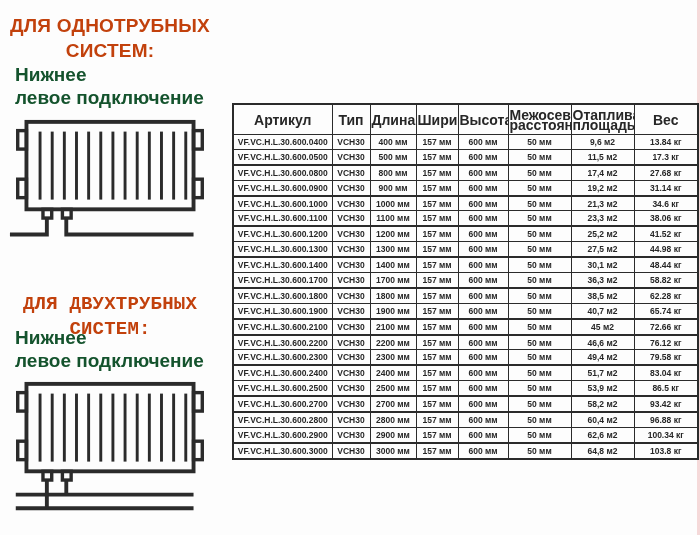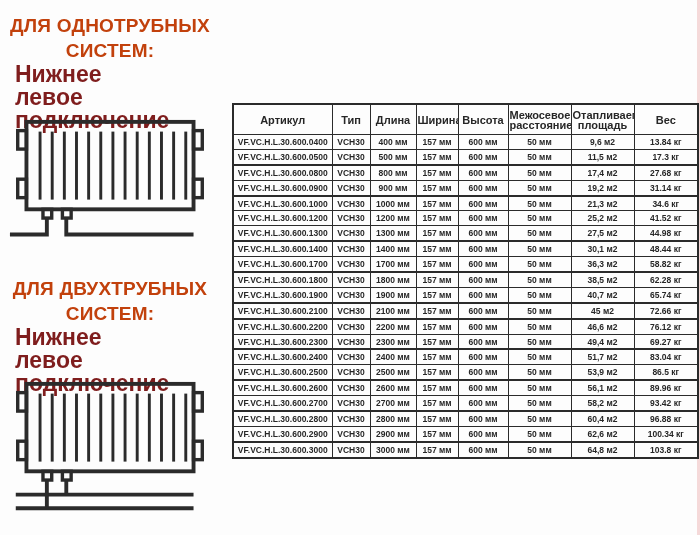--- a/index.html
+++ b/index.html
@@ -9,35 +9,35 @@
     margin:0 auto;
   }
   .edge-strip{position:absolute;right:0;top:0;width:3px;height:100%;background:#f2cfcf;opacity:.8;}
   .left-col{position:absolute;left:0;top:0;width:228px;height:535px;}
   .sec-title{
     position:absolute;left:8px;width:204px;text-align:center;
     font-weight:800;font-size:19px;line-height:25px;letter-spacing:.2px;color:#c2410c;
   }
   .sec-sub{
     position:absolute;left:15px;width:210px;text-align:left;
-    font-weight:700;font-size:23px;line-height:23px;color:#7f1d1d;
+    font-weight:700;font-size:19px;line-height:23px;color:#14532d;
   }
   .diagram{position:absolute;left:8px;width:204px;}
   .diagram svg{display:block;width:100%;height:auto;}
   .table-wrap{position:absolute;left:232px;top:103px;width:466px;}
   table.spec{
     border-collapse:collapse;table-layout:fixed;width:465px;
     border:2px solid #2b2b2b;
   }
   table.spec th,table.spec td{
     border:1px solid #2b2b2b;text-align:center;vertical-align:middle;
     font-weight:700;color:#272727;overflow:hidden;white-space:nowrap;
     padding:0 1px;
   }
-  table.spec th{font-size:11px;line-height:10px;height:29px;white-space:normal;margin-top:35px;}
+  table.spec th{font-size:14px;line-height:10px;height:29px;white-space:normal;margin-top:35px;}
   table.spec td{font-size:8.5px;height:13.9px;}
   table.spec tr.thick td{border-bottom-width:2px;}
   col.c-art{width:99px;} col.c-typ{width:38px;} col.c-len{width:46px;}
   col.c-wid{width:42px;} col.c-hgt{width:50px;} col.c-axl{width:63px;}
   col.c-area{width:63px;} col.c-wt{width:64px;}
 </style>
 </head>
 <body>
 
 <div class="canvas">
@@ -84,21 +84,21 @@
 
           <rect x="36" y="94" width="9" height="9" stroke-width="3.5"></rect>
           <rect x="56" y="94" width="9" height="9" stroke-width="3.5"></rect>
 
           <path d="M40,103 L40,120 L2,120" stroke-width="4"></path>
           <path d="M60,103 L60,120 L191,120" stroke-width="4"></path>
         </g>
       </svg>
     </div>
 
-    <div class="sec-title" style="top:276px;">
+    <div class="sec-title" style="top:292px;font-family:Liberation Mono, monospace;">
       <div>ДЛЯ ДВУХТРУБНЫХ</div>
       <div>СИСТЕМ:</div>
     </div>
     <div class="sec-sub" style="top:326px;">
       <div>Нижнее</div>
       <div>левое подключение</div>
     </div>
 
     <div class="diagram" style="top:380px;">
       <svg viewBox="0 0 210 146" xmlns="http://www.w3.org/2000/svg">
@@ -208,20 +208,30 @@
           <tr>
             <td>VF.VC.H.L.30.600.1000</td>
             <td>VCH30</td>
             <td>1000 мм</td>
             <td>157 мм</td>
             <td>600 мм</td>
             <td>50 мм</td>
             <td>21,3 м2</td>
             <td>34.6 кг</td>
           </tr>
+          <tr class="thick">
+            <td>VF.VC.H.L.30.600.1100</td>
+            <td>VCH30</td>
+            <td>1100 мм</td>
+            <td>157 мм</td>
+            <td>600 мм</td>
+            <td>50 мм</td>
+            <td>23,3 м2</td>
+            <td>38.06 кг</td>
+          </tr>
           <tr>
             <td>VF.VC.H.L.30.600.1200</td>
             <td>VCH30</td>
             <td>1200 мм</td>
             <td>157 мм</td>
             <td>600 мм</td>
             <td>50 мм</td>
             <td>25,2 м2</td>
             <td>41.52 кг</td>
           </tr>
@@ -296,51 +306,41 @@
             <td>76.12 кг</td>
           </tr>
           <tr class="thick">
             <td>VF.VC.H.L.30.600.2300</td>
             <td>VCH30</td>
             <td>2300 мм</td>
             <td>157 мм</td>
             <td>600 мм</td>
             <td>50 мм</td>
             <td>49,4 м2</td>
-            <td>69.27 кг</td>
+            <td>79.58 кг</td>
           </tr>
           <tr>
             <td>VF.VC.H.L.30.600.2400</td>
             <td>VCH30</td>
             <td>2400 мм</td>
             <td>157 мм</td>
             <td>600 мм</td>
             <td>50 мм</td>
             <td>51,7 м2</td>
             <td>83.04 кг</td>
           </tr>
           <tr class="thick">
             <td>VF.VC.H.L.30.600.2500</td>
             <td>VCH30</td>
             <td>2500 мм</td>
             <td>157 мм</td>
             <td>600 мм</td>
             <td>50 мм</td>
             <td>53,9 м2</td>
             <td>86.5 кг</td>
-          </tr>
-          <tr>
-            <td>VF.VC.H.L.30.600.2600</td>
-            <td>VCH30</td>
-            <td>2600 мм</td>
-            <td>157 мм</td>
-            <td>600 мм</td>
-            <td>50 мм</td>
-            <td>56,1 м2</td>
-            <td>89.96 кг</td>
           </tr>
           <tr class="thick">
             <td>VF.VC.H.L.30.600.2700</td>
             <td>VCH30</td>
             <td>2700 мм</td>
             <td>157 мм</td>
             <td>600 мм</td>
             <td>50 мм</td>
             <td>58,2 м2</td>
             <td>93.42 кг</td>

